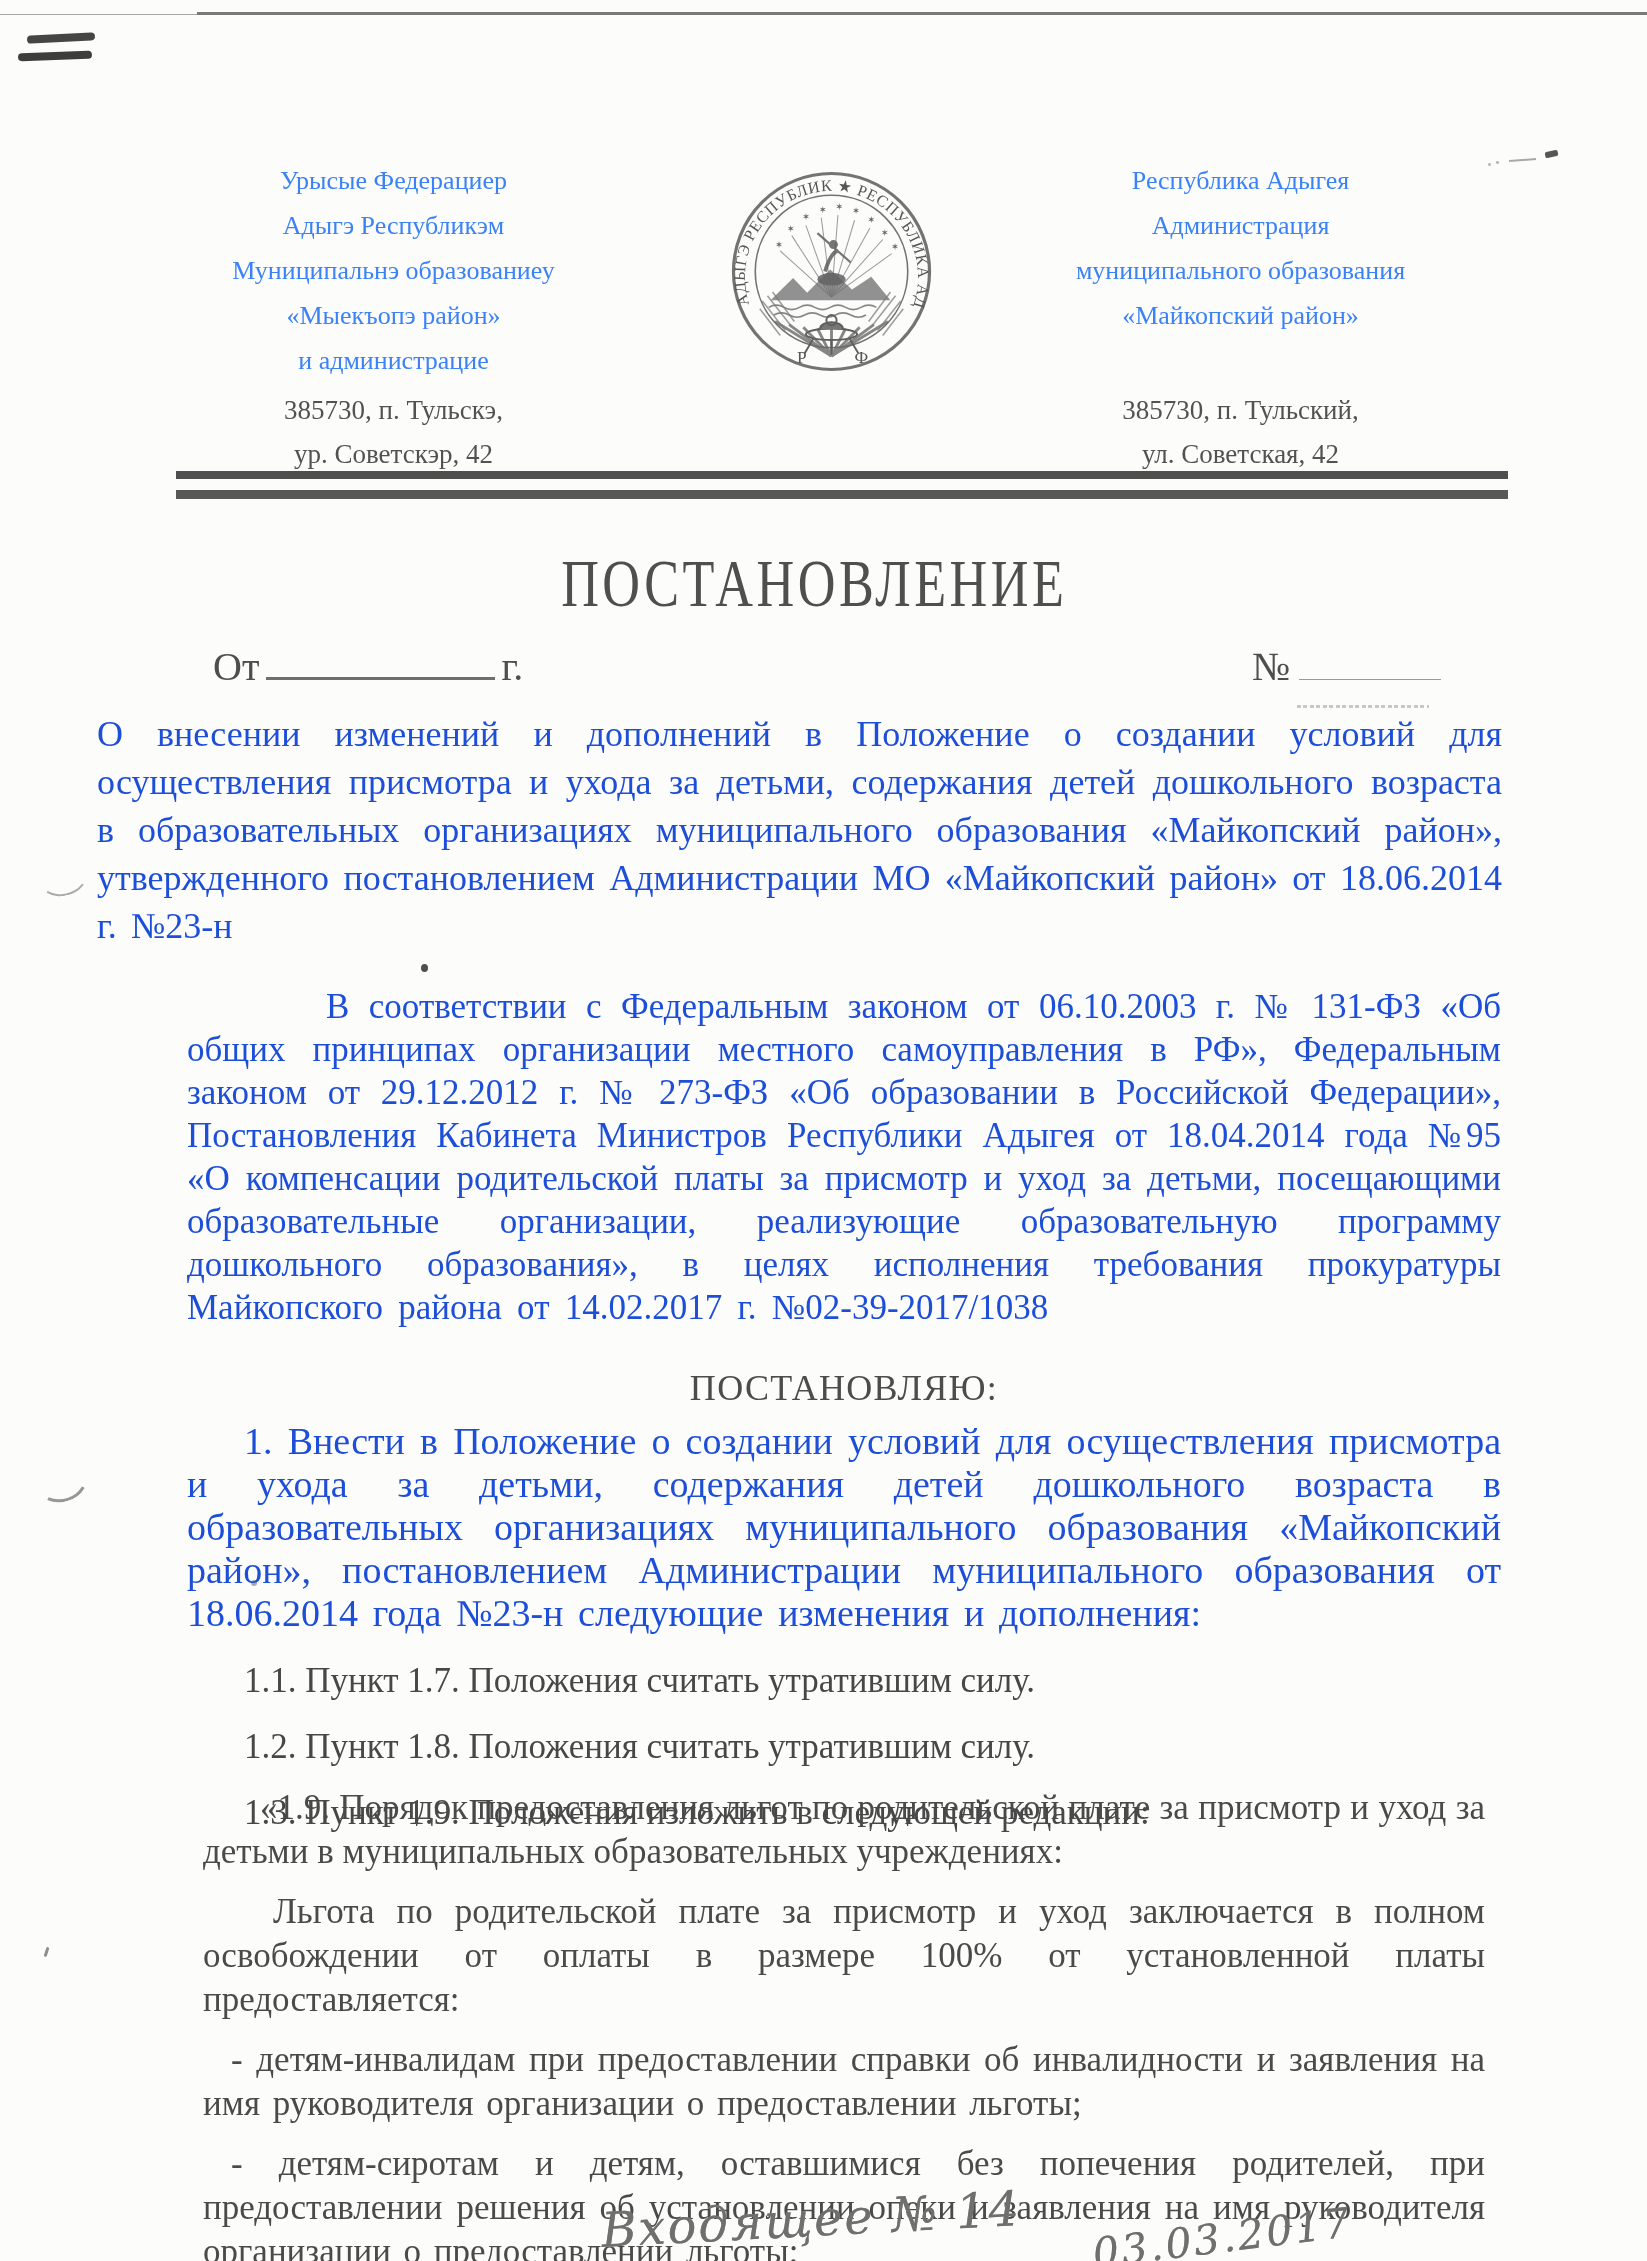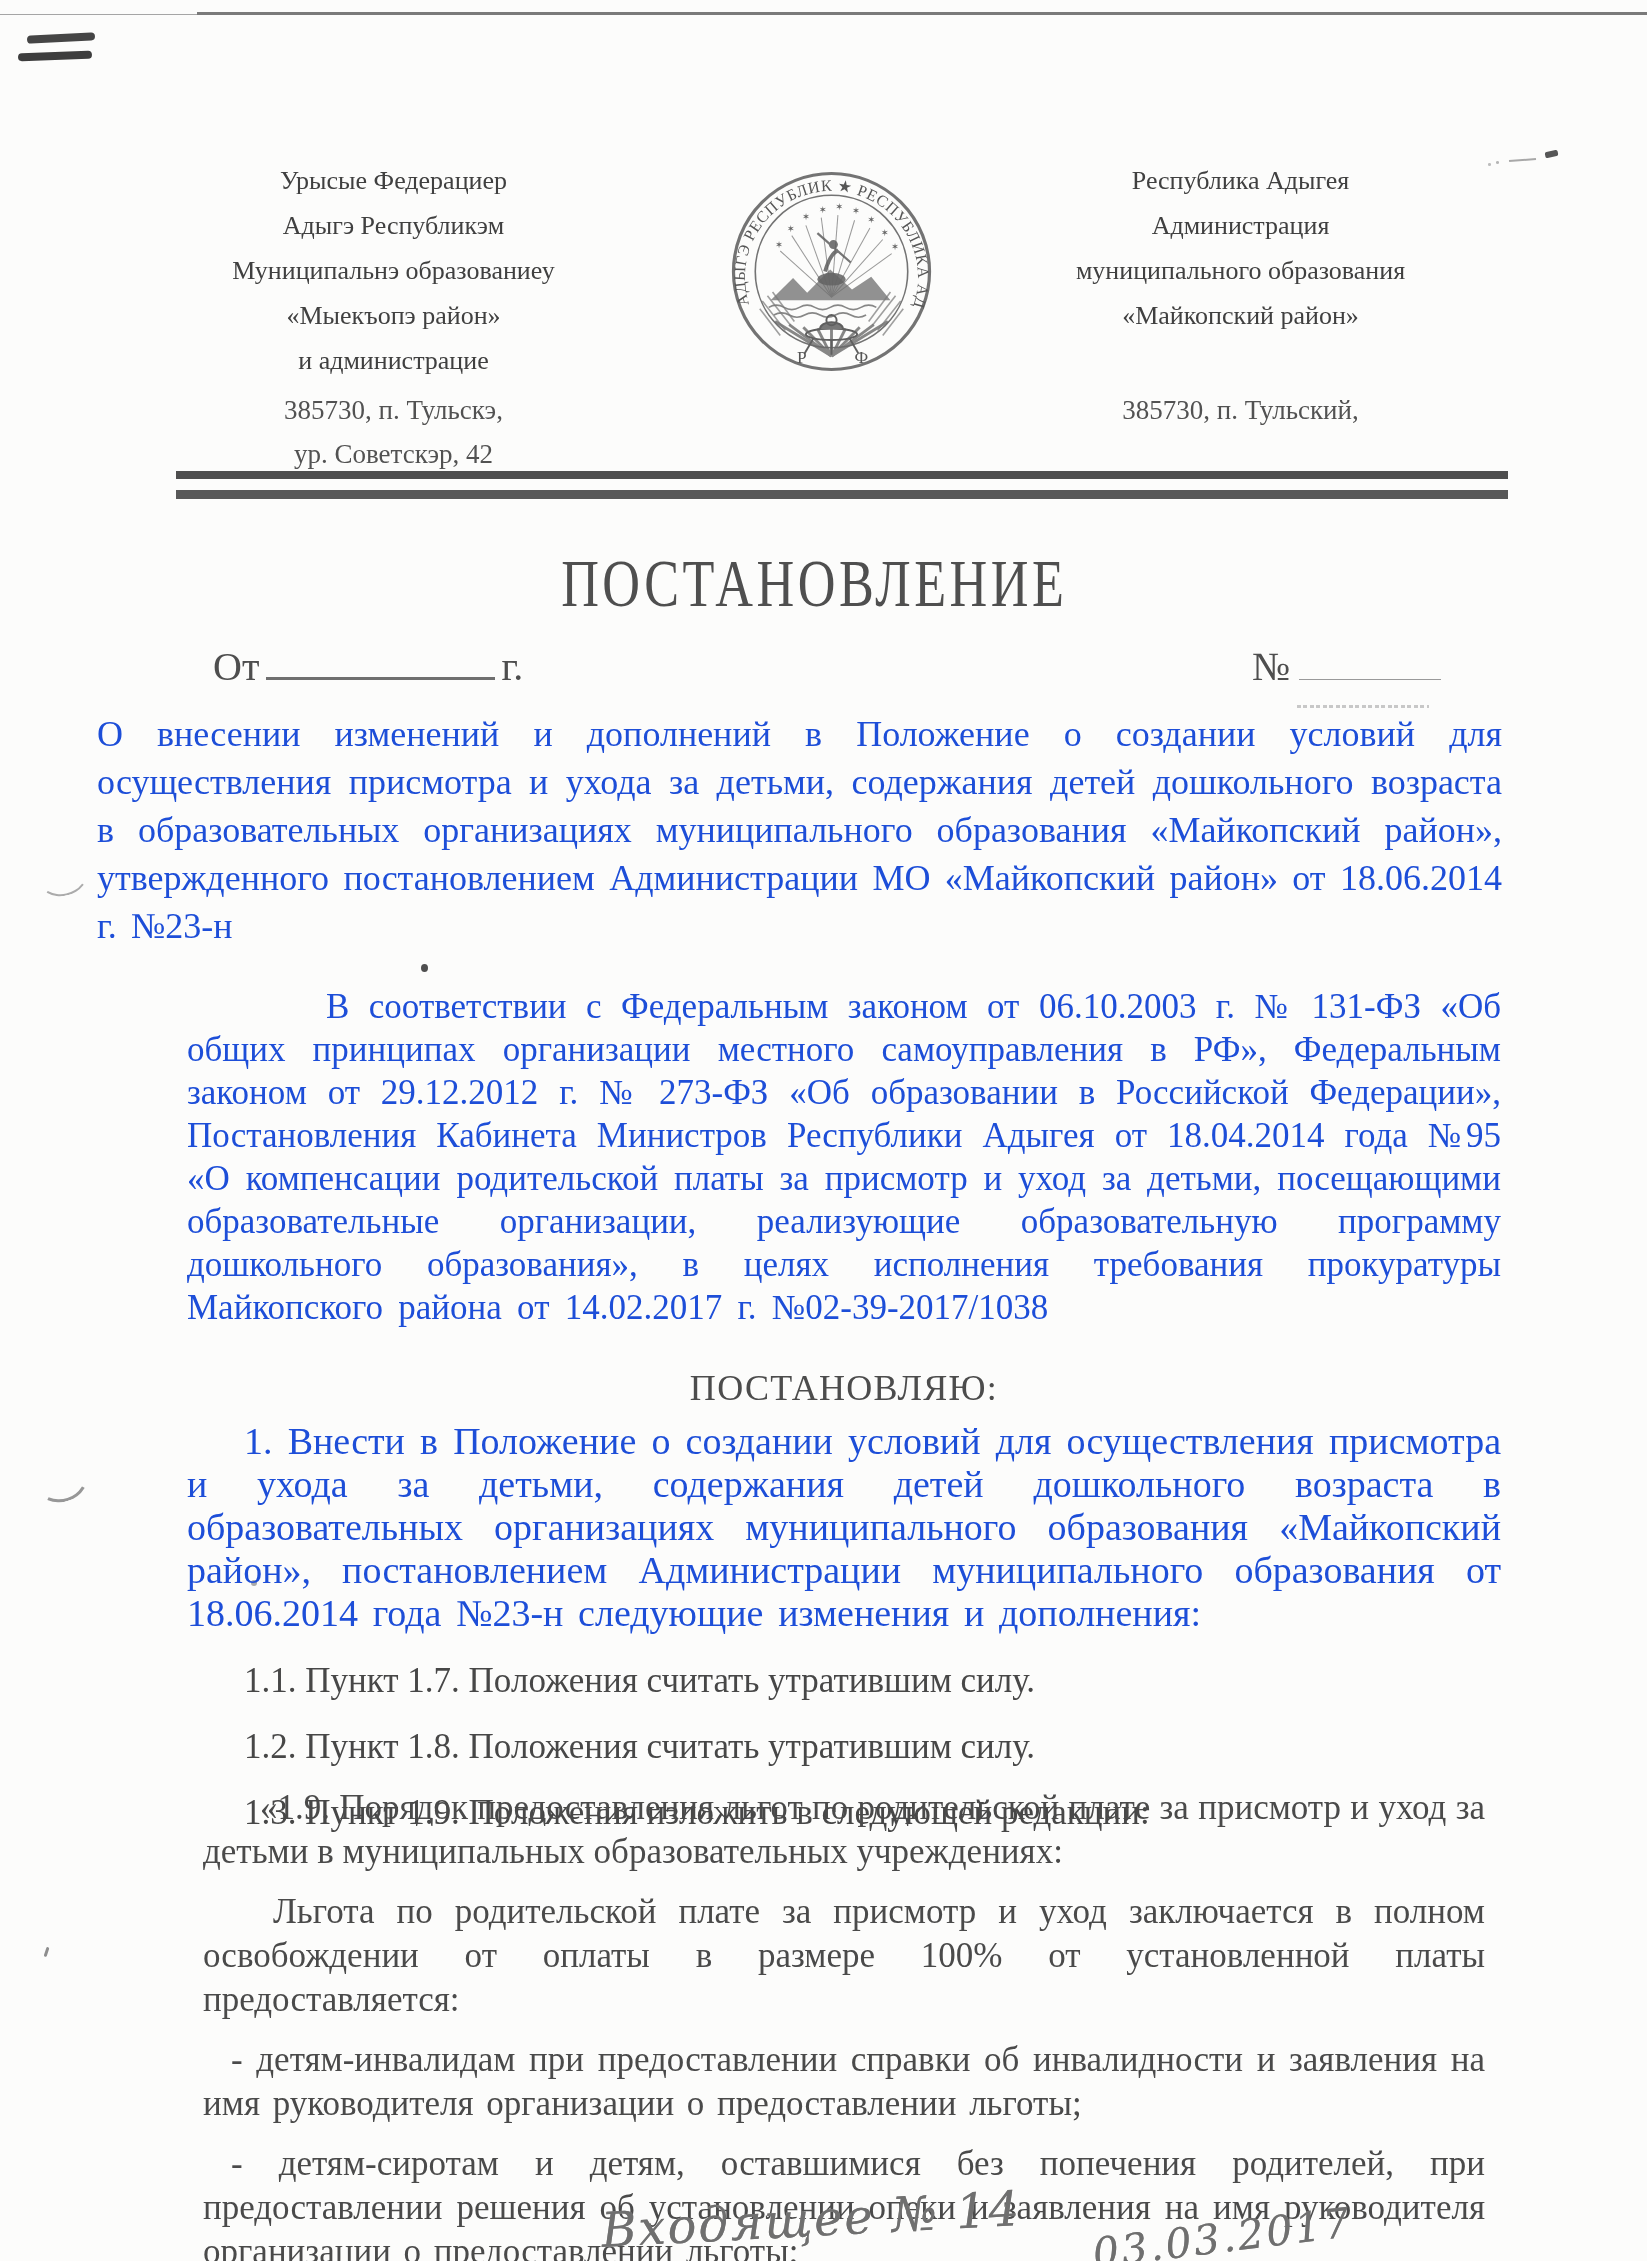--- a/index.html
+++ b/index.html
@@ -4,21 +4,21 @@
 <style>
   html,body{margin:0;padding:0;background:#e8e8e6;}
   .page{
     position:relative;width:1647px;height:2261px;overflow:hidden;
     background:#fcfcfb;
     font-family:"Liberation Serif","DejaVu Serif",serif;
     color:#4a4a4a;
   }
   .abs{position:absolute;}
   
-  .org-block{width:465px;text-align:center;font-size:26px;line-height:45px;color:#404040;}
+  .org-block{width:465px;text-align:center;font-size:26px;line-height:45px;color:#3b82f6;}
   .org-line{white-space:nowrap;}
   .addr-block{width:465px;text-align:center;font-size:27px;line-height:44px;color:#525252;}
   
   .rule{left:176px;width:1332px;background:#4e4e4e;}
   .rule1{top:471px;height:8.4px;}
   .rule2{top:490px;height:9px;background:#585858;}
   
   .title-wrap{left:0;top:550px;width:1628px;text-align:center;}
   .title-text{
     display:inline-block;font-size:58px;color:#4f4f4f;letter-spacing:3.9px;
@@ -192,20 +192,21 @@
   </div>
 
   <div class="abs org-block" style="left:1008px;top:158px;">
     <div class="org-line">Республика Адыгея</div>
     <div class="org-line">Администрация</div>
     <div class="org-line">муниципального образования</div>
     <div class="org-line">«Майкопский район»</div>
   </div>
   <div class="abs addr-block" style="left:1008px;top:388px;">
     <div>385730, п. Тульский,</div>
+    <div>ул. Советская, 42</div>
   </div>
 
   <div class="abs rule rule1"></div>
   <div class="abs rule rule2"></div>
 
   <div class="abs title-wrap">
     <span class="title-text">ПОСТАНОВЛЕНИЕ</span>
   </div>
 
   <div class="abs req req-date">

